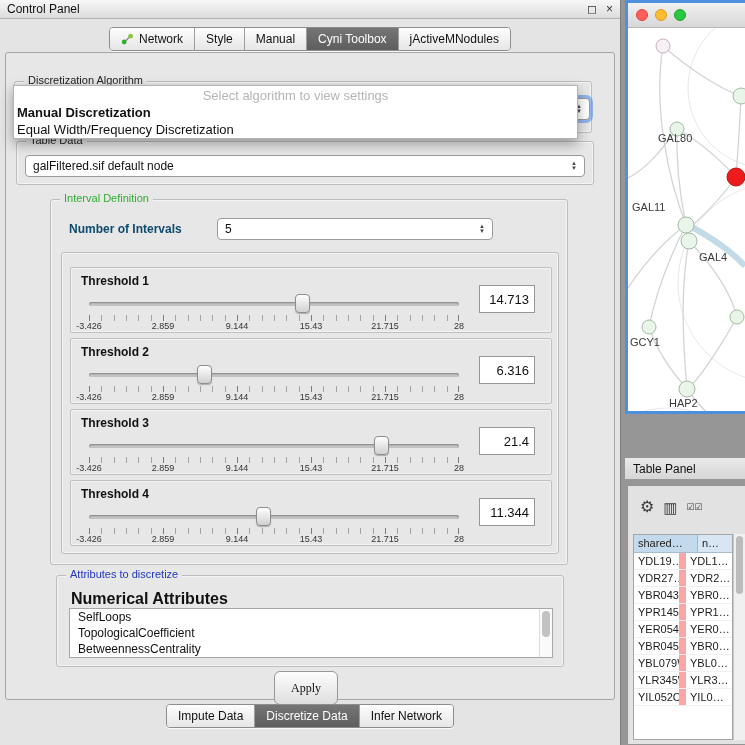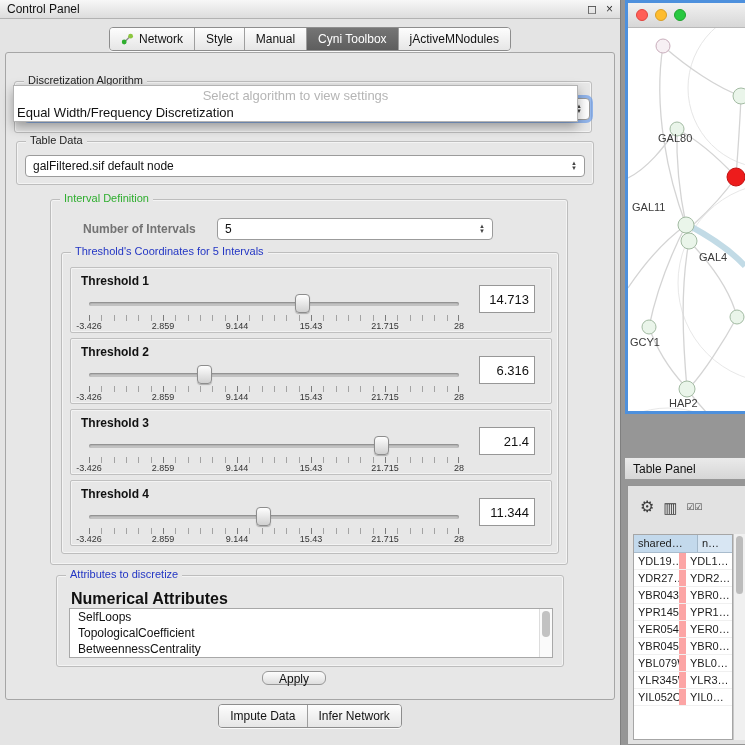--- a/index.html
+++ b/index.html
@@ -74,23 +74,23 @@
   
   .attr-label { position:absolute; left:14px; top:14px; font-size:16px; font-weight:bold; color:#111; }
   .list { position:absolute; left:12px; top:32px; width:484px; height:50px;
     background:#fff; border:1px solid #a8a8a8; overflow:hidden; }
   .list .item { font-size:12px; line-height:16px; padding-left:8px; color:#111; white-space:nowrap; }
   .vscroll { position:absolute; right:0; top:0; bottom:0; width:13px;
     background:#fafafa; border-left:1px solid #ddd; }
   .vscroll .vthumb { position:absolute; left:2px; top:2px; width:8px; height:26px;
     background:#c2c2c2; border-radius:4px; }
 
-  .apply-btn { position:absolute; left:256px; top:618px; width:64px; height:14px;
+  .apply-btn { position:absolute; left:268px; top:618px; width:64px; height:34px;
     border:1px solid #989898; border-radius:6px; background:linear-gradient(#fdfdfd,#dedede);
-    font-size:12px; font-family:Liberation Sans, sans-serif; color:#111; cursor:pointer; }
+    font-size:12px; font-family:Liberation Serif, serif; color:#111; cursor:pointer; }
 
   .bottom-tabs { position:absolute; top:704px; left:0; right:0; display:flex; justify-content:center; }
 
   
   .net-window { position:absolute; left:625px; top:0; width:120px; height:414px;
     border:3px solid #4d90dd; border-right:none; background:#fff; }
   .net-titlebar { height:25px; background:linear-gradient(#f1f1f1,#d7d7d7);
     border-bottom:1px solid #b9b9b9; display:flex; align-items:center; padding-left:8px; gap:7px; }
   .light { width:12px; height:12px; border-radius:50%; }
   .light.red    { background:#ff5f57; border:1px solid #e0443e; }
@@ -182,31 +182,30 @@
         <span class="arrows">
           <span>▲</span>
           <span>▼</span>
         </span>
       </div>
     </div>
 
     <div class="groupbox" style="left:44px; top:146px; width:518px; height:366px;">
       <div class="group-title green">Interval Definition</div>
 
-      <div style="position:absolute; left:32px; top:22px; font-size:12px; font-weight:bold; color:#737373;">Number of Intervals</div>
+      <div style="position:absolute; left:18px; top:22px; font-size:12px; font-weight:bold; color:#0c4a6e;">Number of Intervals</div>
       <div class="combo" style="left:166px; top:18px; width:276px;">
         <span>5</span>
         <span class="arrows">
           <span>▲</span>
           <span>▼</span>
         </span>
       </div>
 
       <div class="groupbox" style="left:10px; top:52px; width:498px; height:302px;">
-        <div class="group-title blue">Threshold's Coordinates for 5 Intervals</div>
 
         <div class="thr" style="top:14px;">
           <div class="thr-label">Threshold 1</div>
           <div class="slider">
             <div class="track"></div>
             <div class="thumb" style="left:57.7%"></div>
           </div>
           <div class="ticks">
             <i style="left:0"></i>
               <i style="left:20%"></i>
@@ -314,27 +313,31 @@
           <div class="vthumb"></div>
         </div>
       </div>
     </div>
 
     <button class="apply-btn">Apply</button>
   </div>
 
   <div class="dropdown">
     <div class="dd-placeholder">Select algorithm to view settings</div>
+    <div class="dd-item bold">Manual Discretization</div>
     <div class="dd-item">Equal Width/Frequency Discretization</div>
   </div>
 
   <div class="bottom-tabs">
     <div class="seg">
       <div class="tab">
         <span>Impute Data</span>
+      </div>
+      <div class="tab selected">
+        <span>Discretize Data</span>
       </div>
       <div class="tab">
         <span>Infer Network</span>
       </div>
     </div>
   </div>
 </div>
 
 <div class="net-window">
   <div class="net-titlebar">

